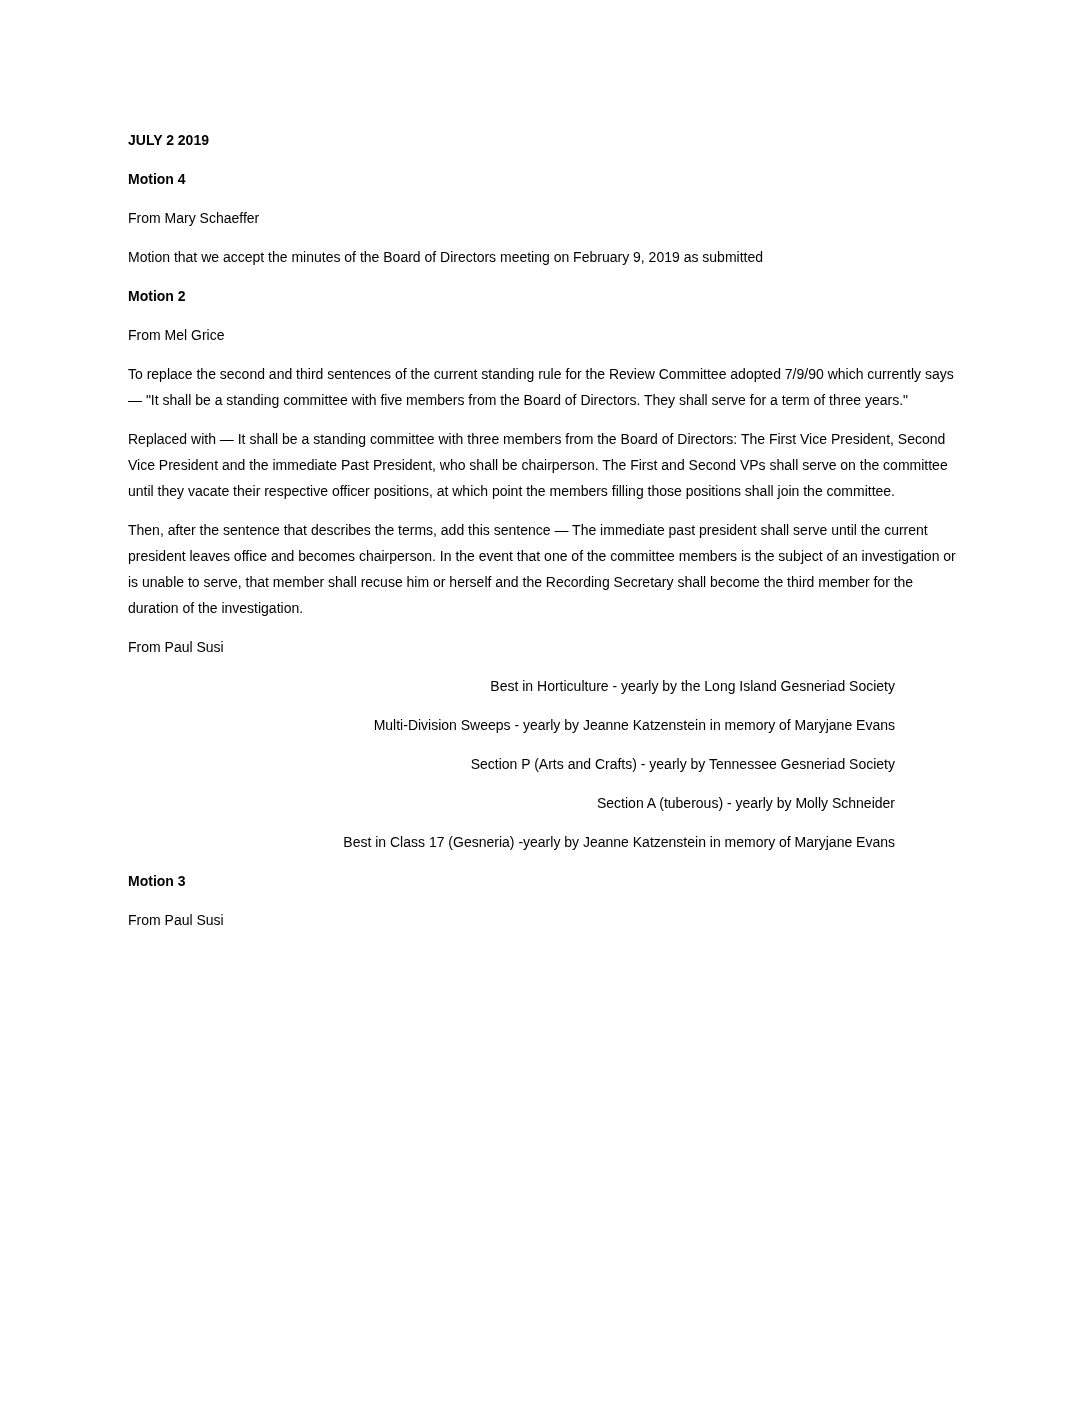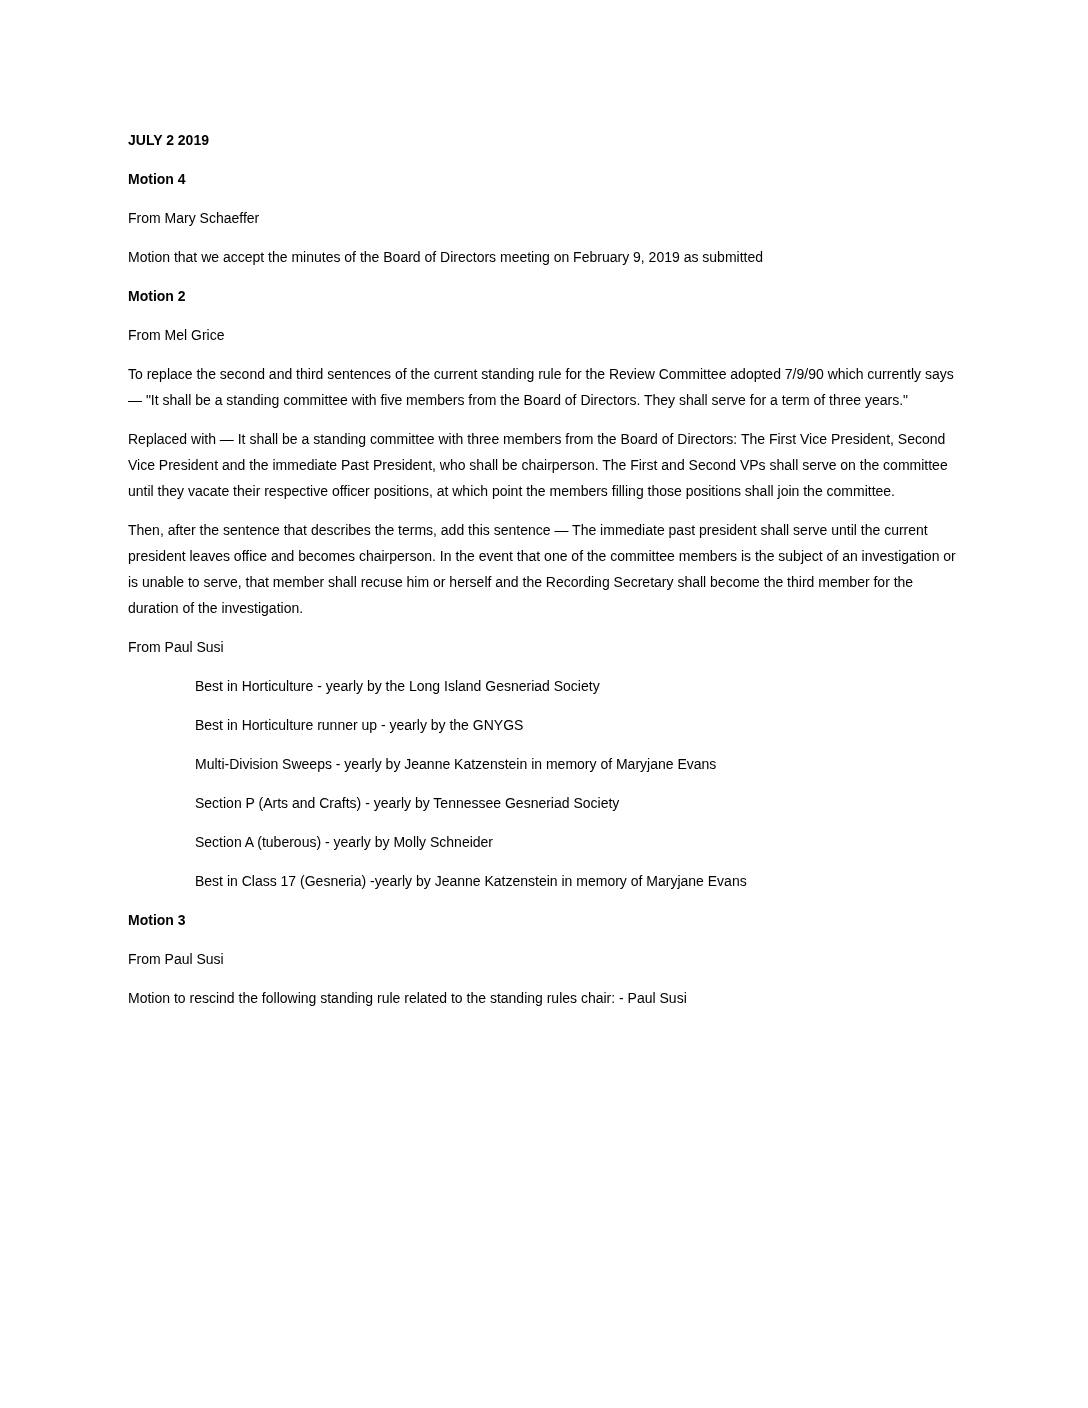--- a/index.html
+++ b/index.html
@@ -34,20 +34,21 @@
     line-height: 26px;
     font-weight: normal;
   }
   .doc h1,
   .doc h2 {
     font-weight: bold;
   }
   .award {
     margin-left: 67px !important;
     width: 700px;
+    text-align: right;
   }
 </style>
 </head>
 <body>
 
 <div class="page">
   <div class="doc">
 
     <h1>JULY 2 2019</h1>
 
@@ -61,27 +62,25 @@
       <h2>Motion 2</h2>
       <p>From Mel Grice</p>
       <p>To replace the second and third sentences of the current standing rule for the Review Committee adopted 7/9/90 which currently says — "It shall be a standing committee with five members from the Board of Directors. They shall serve for a term of three years."</p>
       <p>Replaced with — It shall be a standing committee with three members from the Board of Directors: The First Vice President, Second Vice President and the immediate Past President, who shall be chairperson. The First and Second VPs shall serve on the committee until they vacate their respective officer positions, at which point the members filling those positions shall join the committee.</p>
       <p>Then, after the sentence that describes the terms, add this sentence — The immediate past president shall serve until the current president leaves office and becomes chairperson. In the event that one of the committee members is the subject of an investigation or is unable to serve, that member shall recuse him or herself and the Recording Secretary shall become the third member for the duration of the investigation.</p>
     </section>
 
     <section>
       <p>From Paul Susi</p>
       <p class="award">Best in Horticulture - yearly by the Long Island Gesneriad Society</p>
-      <p class="award">Best in Horticulture runner up - yearly by the GNYGS</p>
       <p class="award">Multi-Division Sweeps - yearly by Jeanne Katzenstein in memory of Maryjane Evans</p>
       <p class="award">Section P (Arts and Crafts) - yearly by Tennessee Gesneriad Society</p>
       <p class="award">Section A (tuberous) - yearly by Molly Schneider</p>
       <p class="award">Best in Class 17 (Gesneria) -yearly by Jeanne Katzenstein in memory of Maryjane Evans</p>
     </section>
 
     <section>
       <h2>Motion 3</h2>
       <p>From Paul Susi</p>
-      <p>Motion to rescind the following standing rule related to the standing rules chair: - Paul Susi</p>
     </section>
 
   </div>
 </div>
 
 </body></html>

